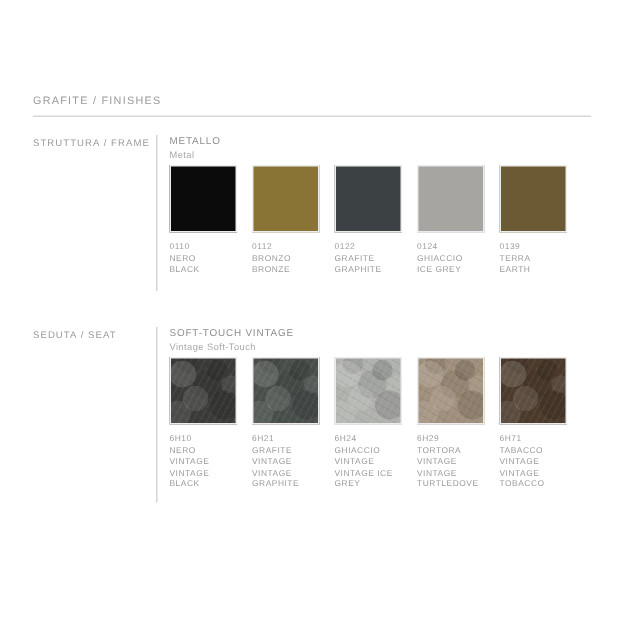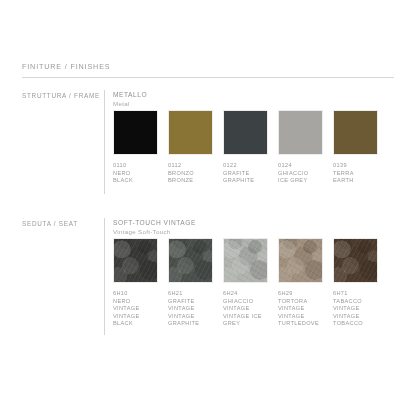--- a/index.html
+++ b/index.html
@@ -142,21 +142,21 @@
     color: #9b9b9b;
   }
   .cap-code { color: #9b9b9b; }
   .cap-line { color: #9b9b9b; white-space: normal; }
 </style>
 </head>
 <body>
 
 <div class="page">
 
-  <div class="doc-title">FINITURE / FINISHES</div>
+  <div class="doc-title">GRAFITE / FINISHES</div>
   <div class="title-rule"></div>
 
   <div class="section" id="section-frame">
     <div class="section-label">STRUTTURA / FRAME</div>
     <div class="section-divider"></div>
     <div class="material-head">
       <div class="material-name">METALLO</div>
       <div class="material-sub">Metal</div>
     </div>
     <div class="swatch-row">

